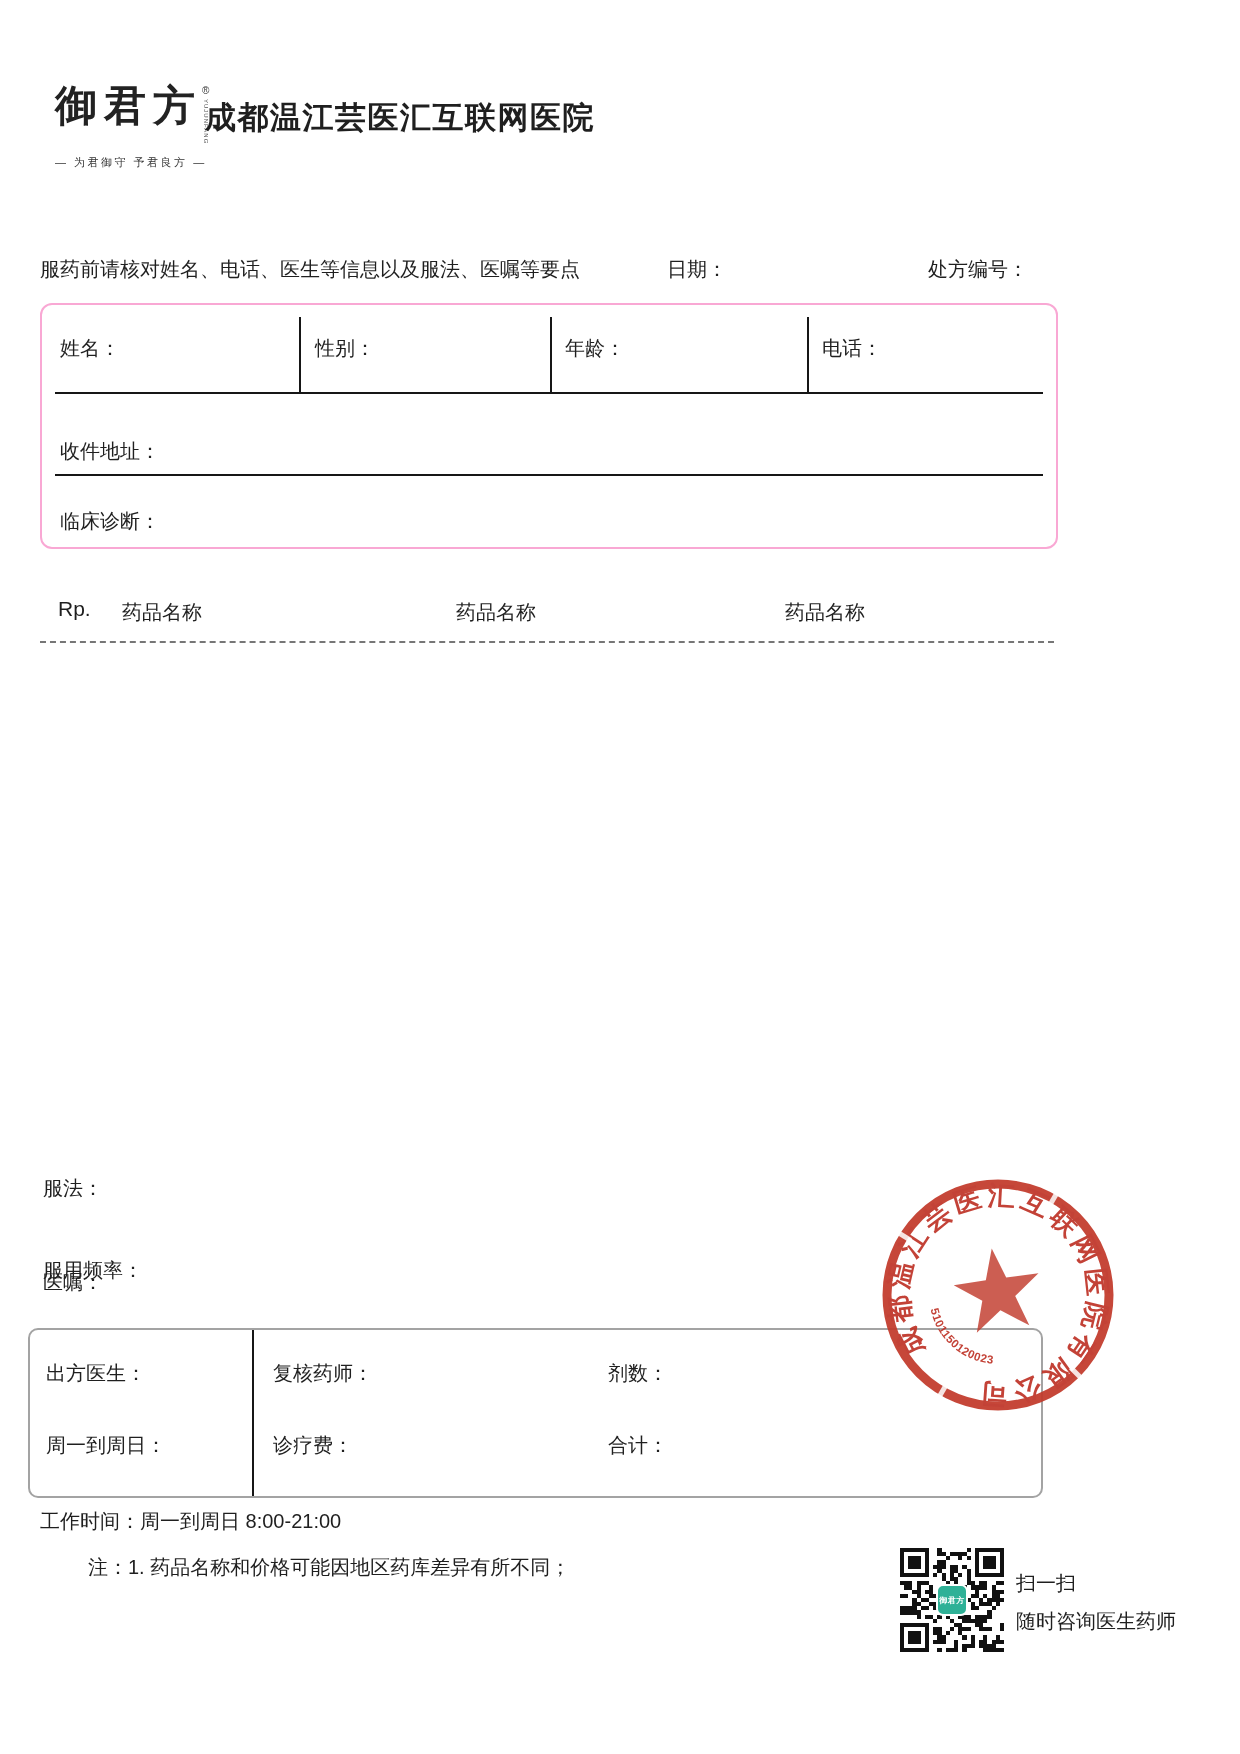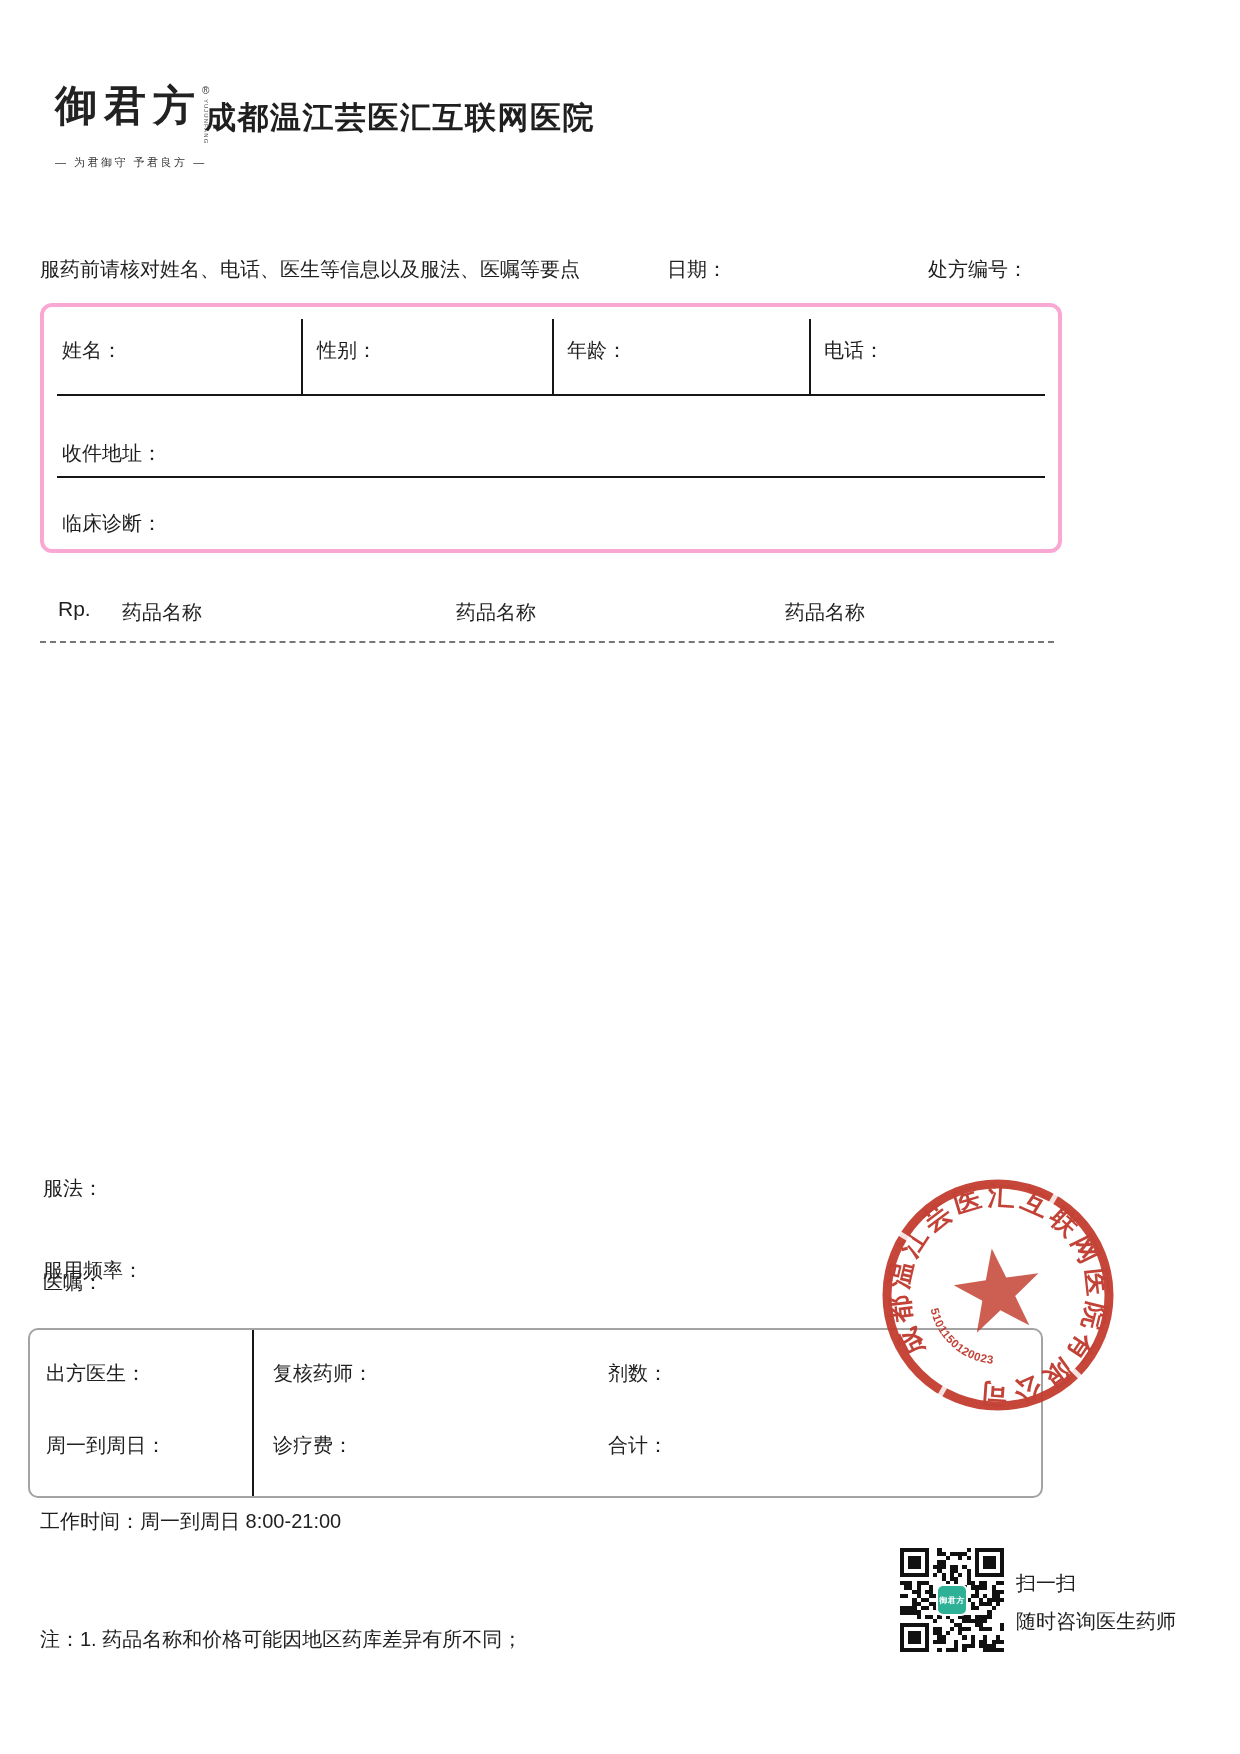--- a/index.html
+++ b/index.html
@@ -20,21 +20,21 @@
   .page-title{position:absolute;left:205px;top:97px;font-size:31px;font-weight:700;letter-spacing:1.5px;}
 
   
   .notice{top:256px;font-size:20px;white-space:nowrap;}
   .notice.n1{left:40px;}
   .notice.n2{left:667px;}
   .notice.n3{left:928px;}
 
   
   .patient-box{position:absolute;left:40px;top:303px;width:1014px;height:242px;
-               border:4px solid #f9a8d4;border-radius:12px;}
+               border:2px solid #f9a8d4;border-radius:12px;}
   .pb-label{position:absolute;font-size:20px;white-space:nowrap;}
   .pb-vdiv{position:absolute;top:12px;height:76px;width:2px;background:#161616;}
   .pb-line{position:absolute;left:13px;right:13px;height:2px;background:#161616;}
 
   
   .rp-label{left:58px;top:597px;font-size:21px;}
   .drug-col{top:599px;font-size:20px;}
   .dashed-sep{position:absolute;left:40px;top:641px;width:1014px;border-top:2px dashed #767676;}
 
   
@@ -133,21 +133,21 @@
 
     <g stroke="#ffffff" stroke-width="5" opacity="0.85">
       <line x1="183.5" y1="42.8" x2="192.5" y2="27.2"></line>
       <line x1="204.8" y1="204.8" x2="217.6" y2="217.6"></line>
       <line x1="80.5" y1="221.2" x2="71.5" y2="236.8"></line>
       <line x1="44.7" y1="77.4" x2="29.4" y2="67.9"></line>
     </g>
   </svg>
 
   <div class="abs foot" style="top:1508px;">工作时间：周一到周日 8:00-21:00</div>
-  <div class="abs foot" style="top:1626px;">注：1. 药品名称和价格可能因地区药库差异有所不同；</div>
+  <div class="abs foot" style="top:1554px;margin-left:48px;">注：1. 药品名称和价格可能因地区药库差异有所不同；</div>
 
   <svg id="qr" class="qr-svg" viewBox="0 0 25 25" shape-rendering="crispEdges">
       <rect x="0" y="0" width="25" height="25" fill="#ffffff"></rect>
       <rect x="9" y="0" width="1" height="1" fill="#111"></rect>
       <rect x="16" y="0" width="1" height="1" fill="#111"></rect>
       <rect x="9" y="1" width="1" height="1" fill="#111"></rect>
       <rect x="10" y="1" width="1" height="1" fill="#111"></rect>
       <rect x="12" y="1" width="1" height="1" fill="#111"></rect>
       <rect x="13" y="1" width="1" height="1" fill="#111"></rect>
       <rect x="14" y="1" width="1" height="1" fill="#111"></rect>

